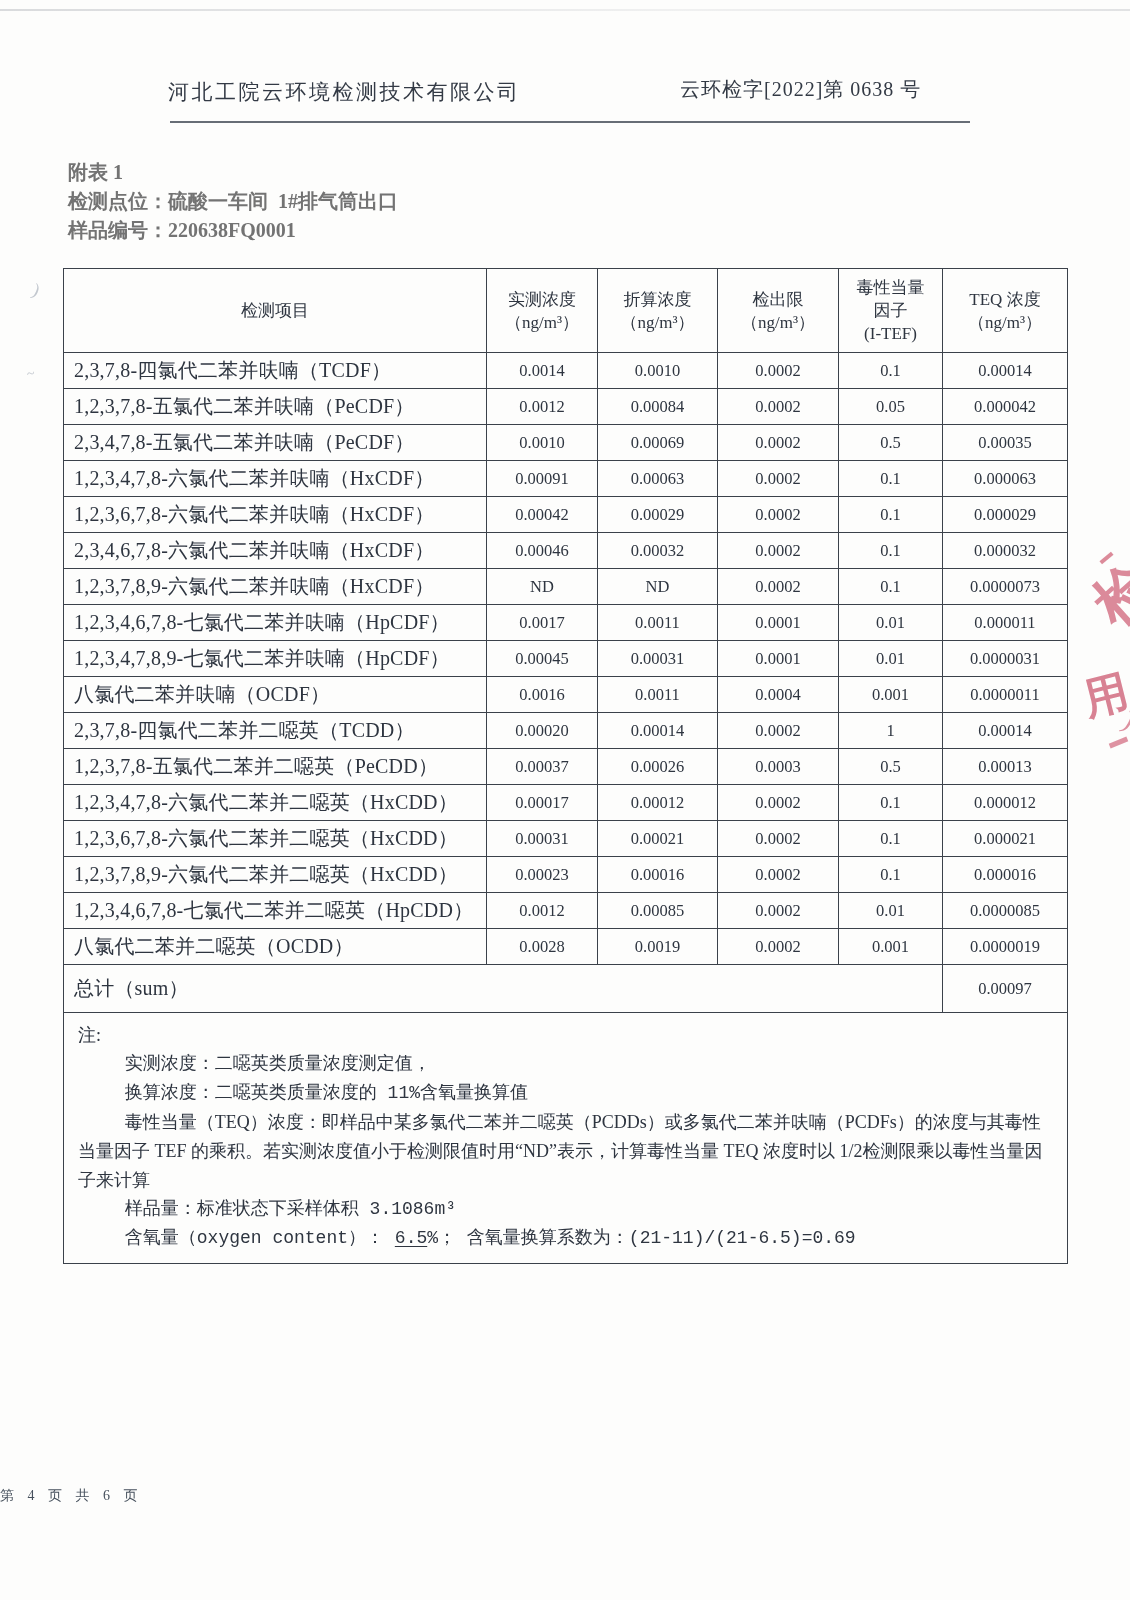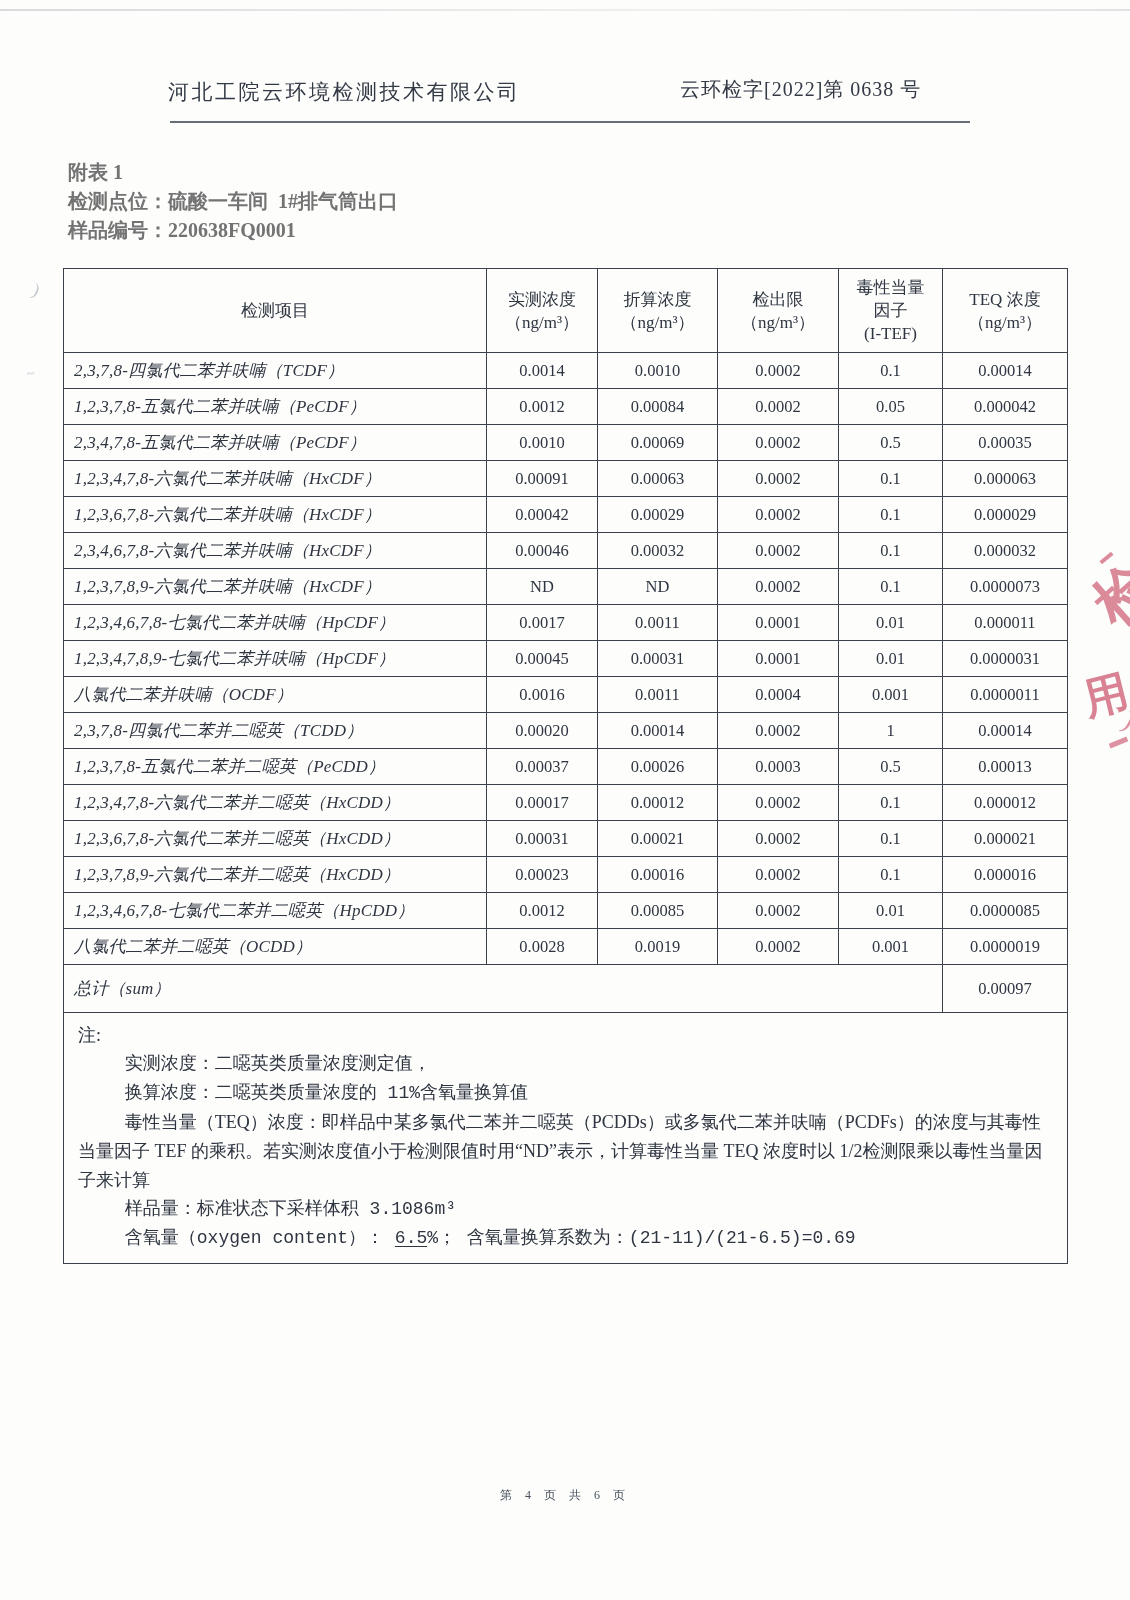--- a/index.html
+++ b/index.html
@@ -25,31 +25,31 @@
   
   .meta { position:absolute; left:68px; top:158px; font-size:20px; font-weight:600; color:#737373; line-height:29px; }
   .meta div { white-space:pre; }
 
   
   .tbl-wrap { position:absolute; left:63px; top:268px; }
   table { border-collapse:collapse; table-layout:fixed; width:1004px; }
   th, td { border:1.6px solid #3b414a; overflow:hidden; }
   th { height:84px; font-weight:normal; font-size:17px; text-align:center; vertical-align:middle; line-height:23px; padding:2px; }
   td { height:36px; font-size:16.5px; vertical-align:middle; }
-  td.c-name { text-align:left; padding-left:10px; font-size:17px; letter-spacing:.2px;font-style:italic; }
+  td.c-name { text-align:left; padding-left:10px; font-size:20px; letter-spacing:.2px; }
   td.c-num  { text-align:center; }
   tr[data-name="sum-row"] td { height:48px; }
   td.notes-cell { height:226px; vertical-align:top; padding:8px 14px 10px 14px; font-size:18px; line-height:29px; }
   .note-indent { text-indent:2.6em;font-family:Liberation Mono, monospace; }
   .note-para { margin:0; text-indent:2.6em; }
   .u { text-decoration:underline; text-underline-offset:3px; }
 
   
-  .footer { position:absolute; left:0; top:1487px; width:100%; text-align:center;
-    font-size:12px; letter-spacing:5px; color:#46505c; }
+  .footer { position:absolute; left:0; top:1487px; width:100%; text-align:left;
+    font-size:14px; letter-spacing:5px; color:#46505c; }
 
   
   .stamp { position:absolute; right:0; top:528px; width:70px; height:250px; color:#d0647a; pointer-events:none; }
   .stamp .ch1 { position:absolute; right:-24px; top:28px; font-size:58px; font-weight:bold;
     transform:rotate(-42deg); opacity:.75; }
   .stamp .ch2 { position:absolute; right:2px; top:138px; font-size:44px; font-weight:bold;
     transform:rotate(-14deg); opacity:.8; }
   .stamp .tick1 { position:absolute; right:16px; top:28px; width:15px; height:4px; background:#d0647a;
     transform:rotate(-40deg); opacity:.75; }
   .stamp .tick2 { position:absolute; right:2px; top:212px; width:19px; height:5px; background:#d0647a;

